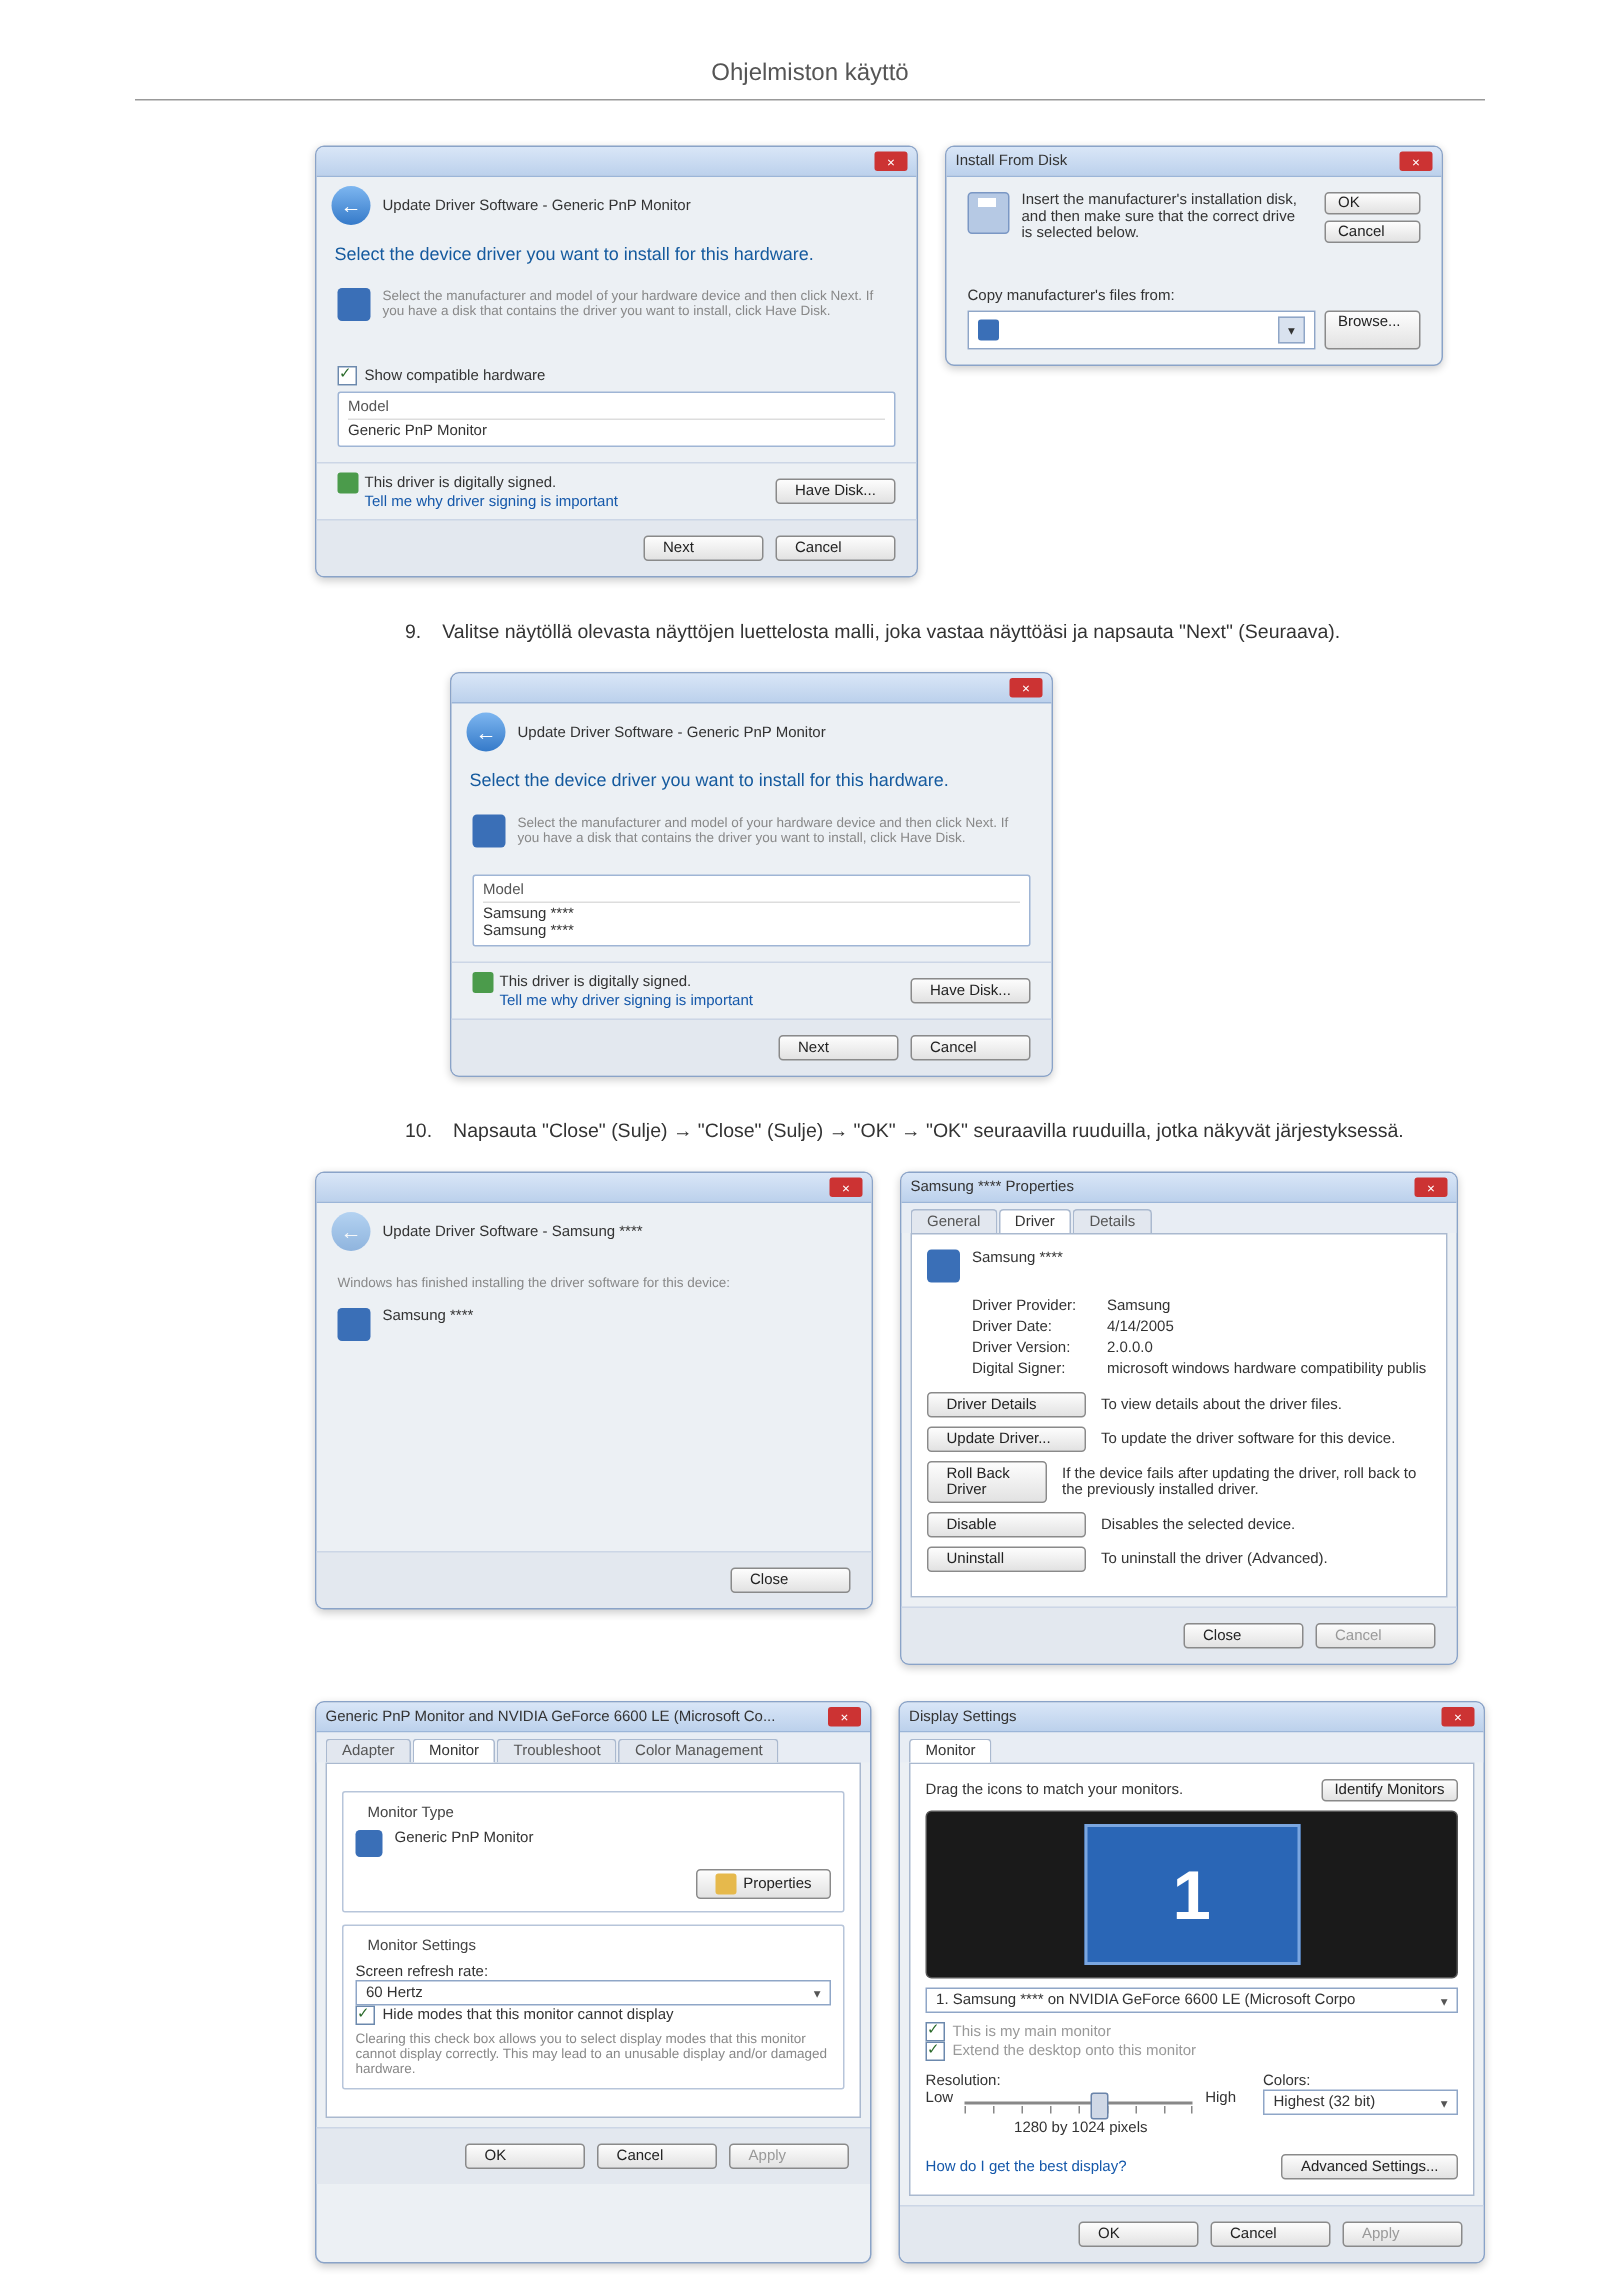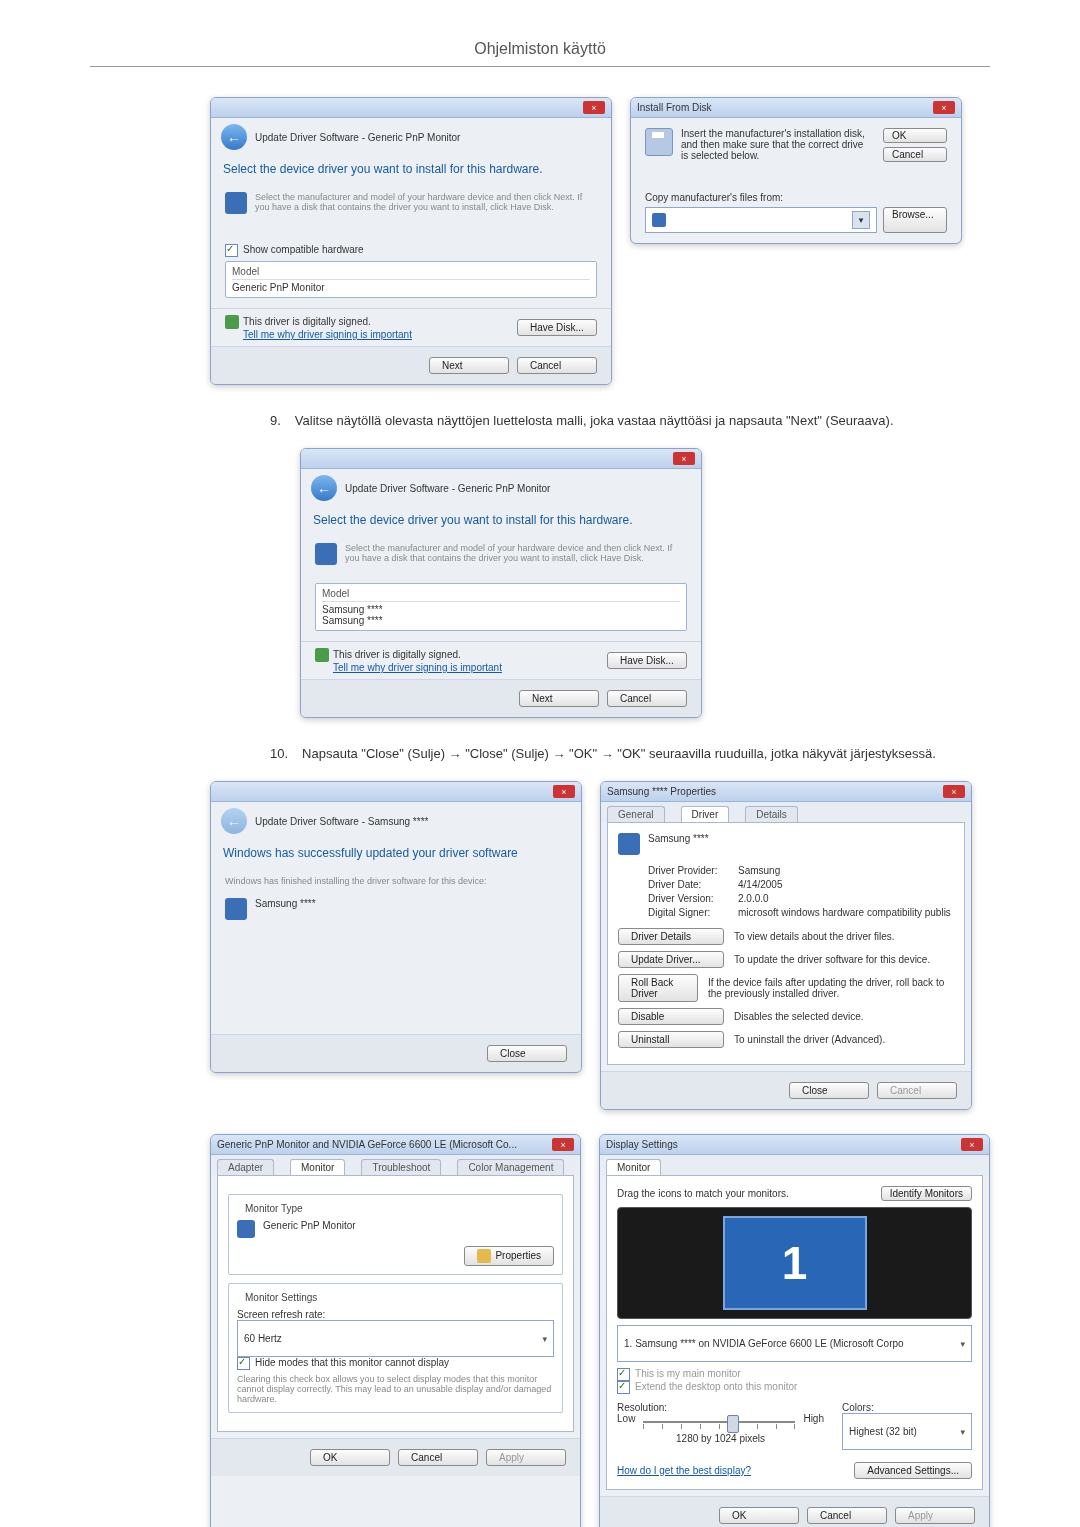--- a/index.html
+++ b/index.html
@@ -16,41 +16,41 @@
 .bluehdr{color:#155a9e;font-size:12px;font-weight:500;padding:6px 12px}
 .body{padding:10px 14px}
 .xpbtn{display:inline-block;background:linear-gradient(#fdfdfd,#e2e2e2);border:1px solid #8a8a8a;border-radius:3px;padding:2px 12px;font-size:10px;color:#222;min-width:54px;text-align:left}
 .xpbtn.small{padding:1px 8px;min-width:46px}
 .disabled{color:#999}
 .listbox{background:#fff;border:1px solid #9fb5d5;border-radius:2px;padding:4px 6px;font-size:10px}
 .iconbox{display:flex;gap:8px;align-items:flex-start}
 .iconbox .ic{width:22px;height:22px;background:#3a6fb7;border-radius:3px;flex-shrink:0}
 .signedrow{display:flex;justify-content:space-between;align-items:center;padding:6px 14px;border-top:1px solid #ccd6e6}
 .footer-btns{display:flex;gap:8px;justify-content:flex-end;padding:10px 14px;border-top:1px solid #ccd6e6;background:#e3e8ef}
-.tabs{display:flex;gap:16px;padding:4px 6px 0 6px;background:#e8edf4}
+.tabs{display:flex;gap:1px;padding:4px 6px 0 6px;background:#e8edf4}
 .tab{background:#fff;border:1px solid #aab9cf;border-bottom:none;border-radius:3px 3px 0 0;padding:2px 10px;font-size:10px}
 .tab.inactive{background:#e2e7ef;color:#555}
 .panel{background:#fff;border:1px solid #aab9cf;margin:0 6px 6px 6px;padding:10px;font-size:10px}
 .kv{display:flex;margin:3px 0}
 .kv .k{width:90px;color:#333}
 .kv .v{color:#333}
 .btnrow{display:flex;gap:10px;align-items:center;margin:6px 0}
 .fieldset{border:1px solid #b7c5da;border-radius:2px;padding:8px;margin:8px 0}
 .fieldset .legend{font-size:10px;color:#444;margin:-14px 0 6px 4px;background:#fff;display:inline-block;padding:0 4px}
-.select{background:#fff;border:1px solid #8fa6c7;padding:12px 6px;display:flex;justify-content:space-between;align-items:center;font-size:10px}
+.select{background:#fff;border:1px solid #8fa6c7;padding:2px 6px;display:flex;justify-content:space-between;align-items:center;font-size:10px}
 .chev{font-size:9px;color:#555}
 .monitorbox{background:#1a1a1a;border:1px solid #555;border-radius:4px;height:110px;display:flex;align-items:center;justify-content:center;margin:6px 0}
 .mon1{background:#2a66b6;color:#fff;font-size:46px;font-weight:bold;width:140px;height:90px;display:flex;align-items:center;justify-content:center;border:2px solid #7aa6e0}
 .slider{display:flex;align-items:flex-start;gap:8px}
 .slider .track{flex:1;height:18px;position:relative}
 .slider .track:before{content:"";position:absolute;left:0;right:0;top:8px;height:2px;background:#888}
 .slider .thumb{position:absolute;top:2px;left:55%;width:10px;height:16px;background:#d0d8e6;border:1px solid #6a84aa;border-radius:2px}
 .sliderticks{position:absolute;left:0;right:0;top:11px;display:flex;justify-content:space-between}
 .sliderticks span{width:1px;height:5px;background:#888}
-.link{color:#1558aa;text-decoration:underline}
+.link{color:#1558aa;}
 .checkbox{display:inline-block;width:11px;height:11px;border:1px solid #6c89ad;background:#fff;margin-right:5px;vertical-align:middle;position:relative}
 .checkbox.checked:after{content:"✓";position:absolute;left:0;top:-2px;font-size:10px;color:#2a6a2a}
 .floppy{width:26px;height:26px;background:#b6c9e4;border:1px solid #7a97c4;border-radius:3px;flex-shrink:0;position:relative}
 .floppy:after{content:"";position:absolute;left:6px;top:3px;width:12px;height:6px;background:#fff}
 .backarrow{width:26px;height:26px;border-radius:50%;background:linear-gradient(#7db6f0,#357ac9);color:#fff;display:flex;align-items:center;justify-content:center;font-size:14px}
 .shield{width:14px;height:14px;background:#4b9b4b;border-radius:2px;display:inline-block;margin-right:4px;vertical-align:middle}
 .textinput{background:#fff;border:1px solid #8fa6c7;padding:3px 6px;min-height:14px;display:flex;justify-content:space-between;align-items:center}
 .ddarrow{width:16px;height:16px;background:#d9e2ef;border:1px solid #8fa6c7;display:flex;align-items:center;justify-content:center;font-size:9px}
 .greytext{color:#888;font-size:9px}
 </style>
@@ -176,21 +176,20 @@
       <div class="titlebar">
           <span></span>
           <div class="wclose">
             <div class="wbtn">×</div>
           </div>
         </div>
       <div style="display:flex;gap:8px;align-items:center;padding:6px 10px">
         <div class="backarrow" style="opacity:.5">←</div>
         <span>Update Driver Software - Samsung ****</span>
       </div>
-      <div class="bluehdr">Windows has successfully updated your driver software</div>
       <div class="body" style="flex:1">
         <div class="greytext">Windows has finished installing the driver software for this device:</div>
         <div class="iconbox" style="margin-top:12px">
           <div class="ic"></div>
           <span>Samsung ****</span>
         </div>
       </div>
       <div class="footer-btns">
           <span class="xpbtn">Close</span>
         </div>

